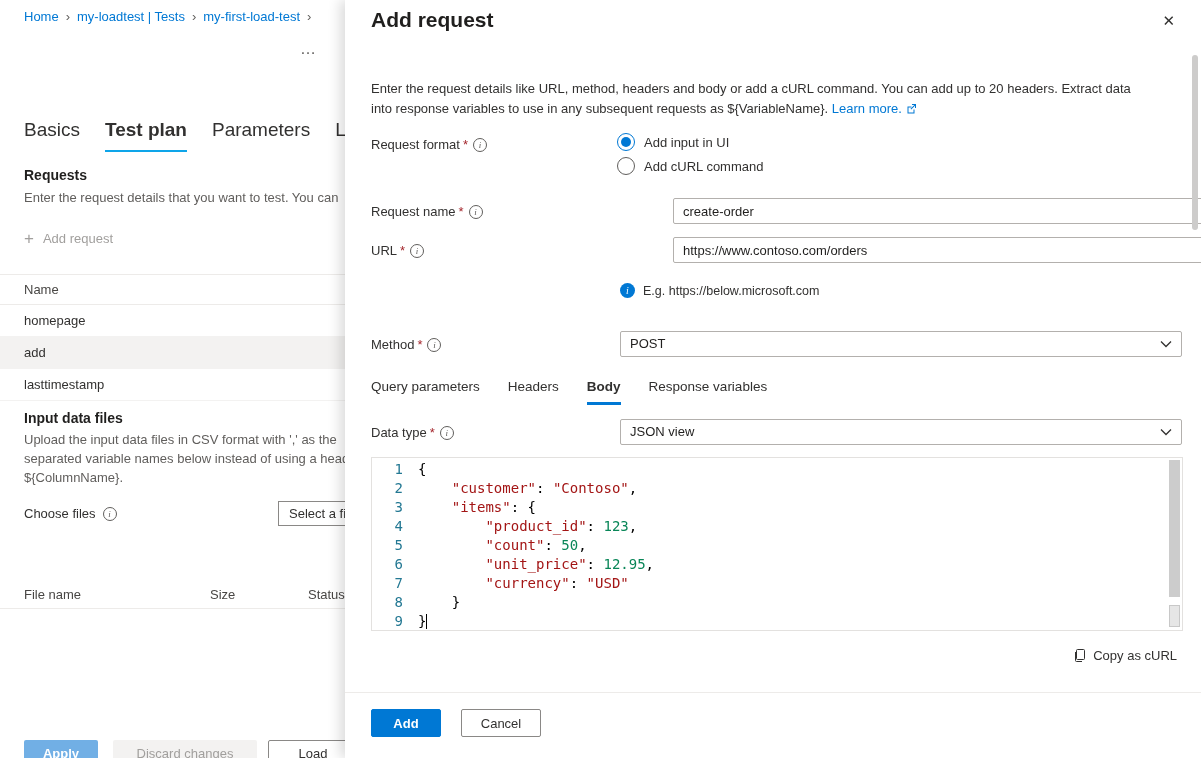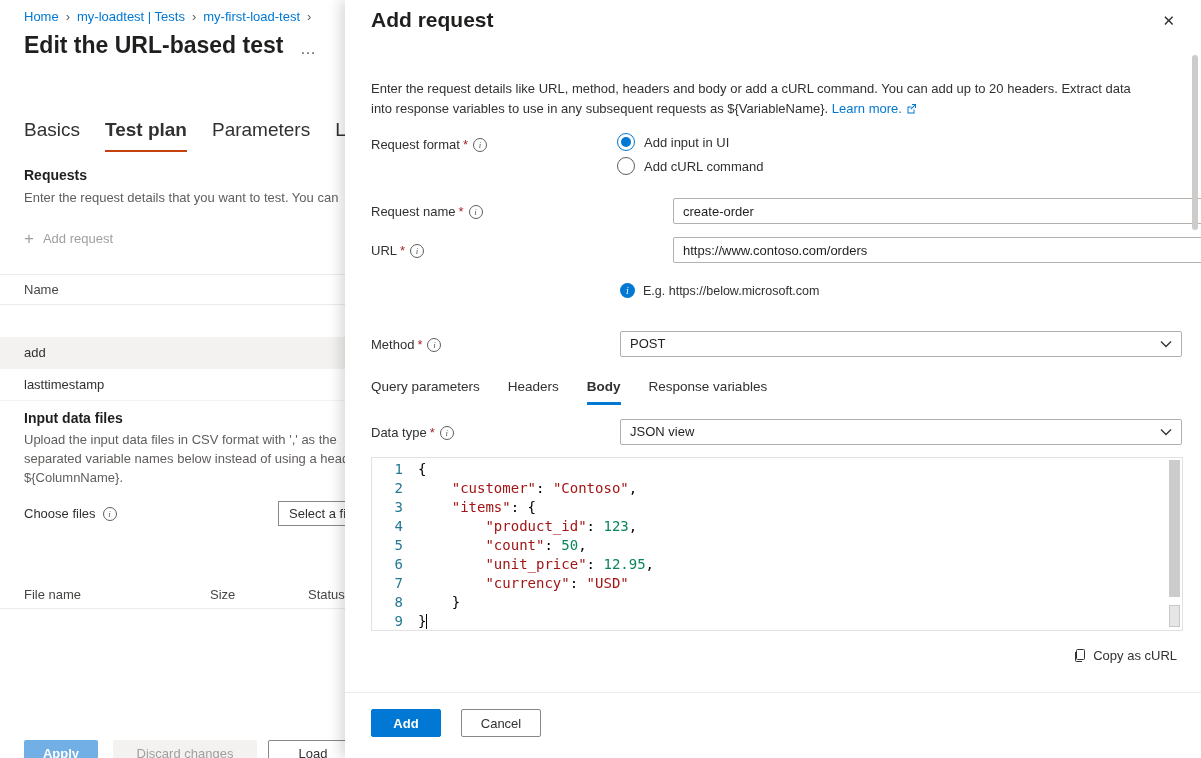--- a/index.html
+++ b/index.html
@@ -10,21 +10,21 @@
 
   
   .bg-page { position:absolute; inset:0; background:#fff; }
   .breadcrumb { top:9px; left:24px; font-size:13px; display:flex; align-items:center; gap:7px; white-space:nowrap; }
   .breadcrumb a { color:#0078d4; text-decoration:none; cursor:pointer; }
   .crumb-sep { color:#605e5c; font-size:13px; }
   .page-title { top:32px; left:24px; font-size:23px; font-weight:700; color:#201f1e; white-space:nowrap; }
   .more-dots { top:40px; left:300px; font-size:16px; color:#605e5c; letter-spacing:1px; cursor:pointer; }
   .page-tabs { top:119px; left:24px; display:flex; gap:25px; font-size:19px; white-space:nowrap; }
   .page-tab { padding-bottom:9px; color:#323130; cursor:pointer; }
-  .page-tab.active { font-weight:700; border-bottom:2px solid #c2410c; }
+  .page-tab.active { font-weight:700; border-bottom:2px solid #0ea5e9; }
   .sec-h { font-size:14px; font-weight:700; color:#201f1e; white-space:nowrap; }
   .gray-line { font-size:13px; color:#605e5c; white-space:nowrap; }
   .add-req-link { top:230px; left:24px; font-size:13px; color:#a19f9d; display:flex; align-items:center; gap:9px; cursor:pointer; white-space:nowrap; }
   .add-req-link .plus { font-size:17px; line-height:1; }
   .divider { height:1px; background:#edebe9; left:0; width:500px; }
   .tbl-head { font-size:13px; color:#484644; white-space:nowrap; }
   .req-row { left:0; width:500px; height:32px; line-height:32px; padding-left:24px; font-size:13px; color:#323130; border-bottom:1px solid #f3f2f1; cursor:pointer; }
   .req-row.selected { background:#f3f2f1; }
   .choose-files { top:506px; left:24px; font-size:13px; color:#323130; display:flex; align-items:center; gap:7px; white-space:nowrap; }
   .select-file-btn { top:501px; left:278px; width:92px; height:25px; border:1px solid #8a8886; background:#fff; font-size:13px; color:#323130; padding-left:10px; line-height:23px; white-space:nowrap; overflow:hidden; cursor:pointer; }
@@ -88,21 +88,20 @@
 
     <div class="abs breadcrumb">
       <a>Home</a>
       <span class="crumb-sep">›</span>
       <a>my-loadtest | Tests</a>
       <span class="crumb-sep">›</span>
       <a>my-first-load-test</a>
       <span class="crumb-sep">›</span>
     </div>
 
-    <div class="abs page-title">Edit the URL-based test</div>
     <div class="abs more-dots">…</div>
 
     <div class="abs page-tabs">
       <span class="page-tab">Basics</span>
       <span class="page-tab active">Test plan</span>
       <span class="page-tab">Parameters</span>
       <span class="page-tab">Load</span>
       <span class="page-tab">Test</span>
     </div>
 
@@ -111,20 +110,21 @@
 
     <div class="abs add-req-link">
       <span class="plus">+</span>
       <span>Add request</span>
     </div>
 
     <div class="abs divider" style="top:274px;"></div>
     <div class="abs tbl-head" style="top:282px;left:24px;">Name</div>
     <div class="abs divider" style="top:304px;"></div>
 
+    <div class="abs req-row" style="top:305px;">homepage</div>
     <div class="abs req-row selected" style="top:337px;">add</div>
     <div class="abs req-row" style="top:369px;">lasttimestamp</div>
 
     <div class="abs sec-h" style="top:410px;left:24px;">Input data files</div>
     <div class="abs gray-line" style="top:432px;left:24px;">Upload the input data files in CSV format with ',' as the</div>
     <div class="abs gray-line" style="top:451px;left:24px;">separated variable names below instead of using a head</div>
     <div class="abs gray-line" style="top:470px;left:24px;">${ColumnName}.</div>
 
     <div class="abs choose-files">
       <span>Choose files</span>

